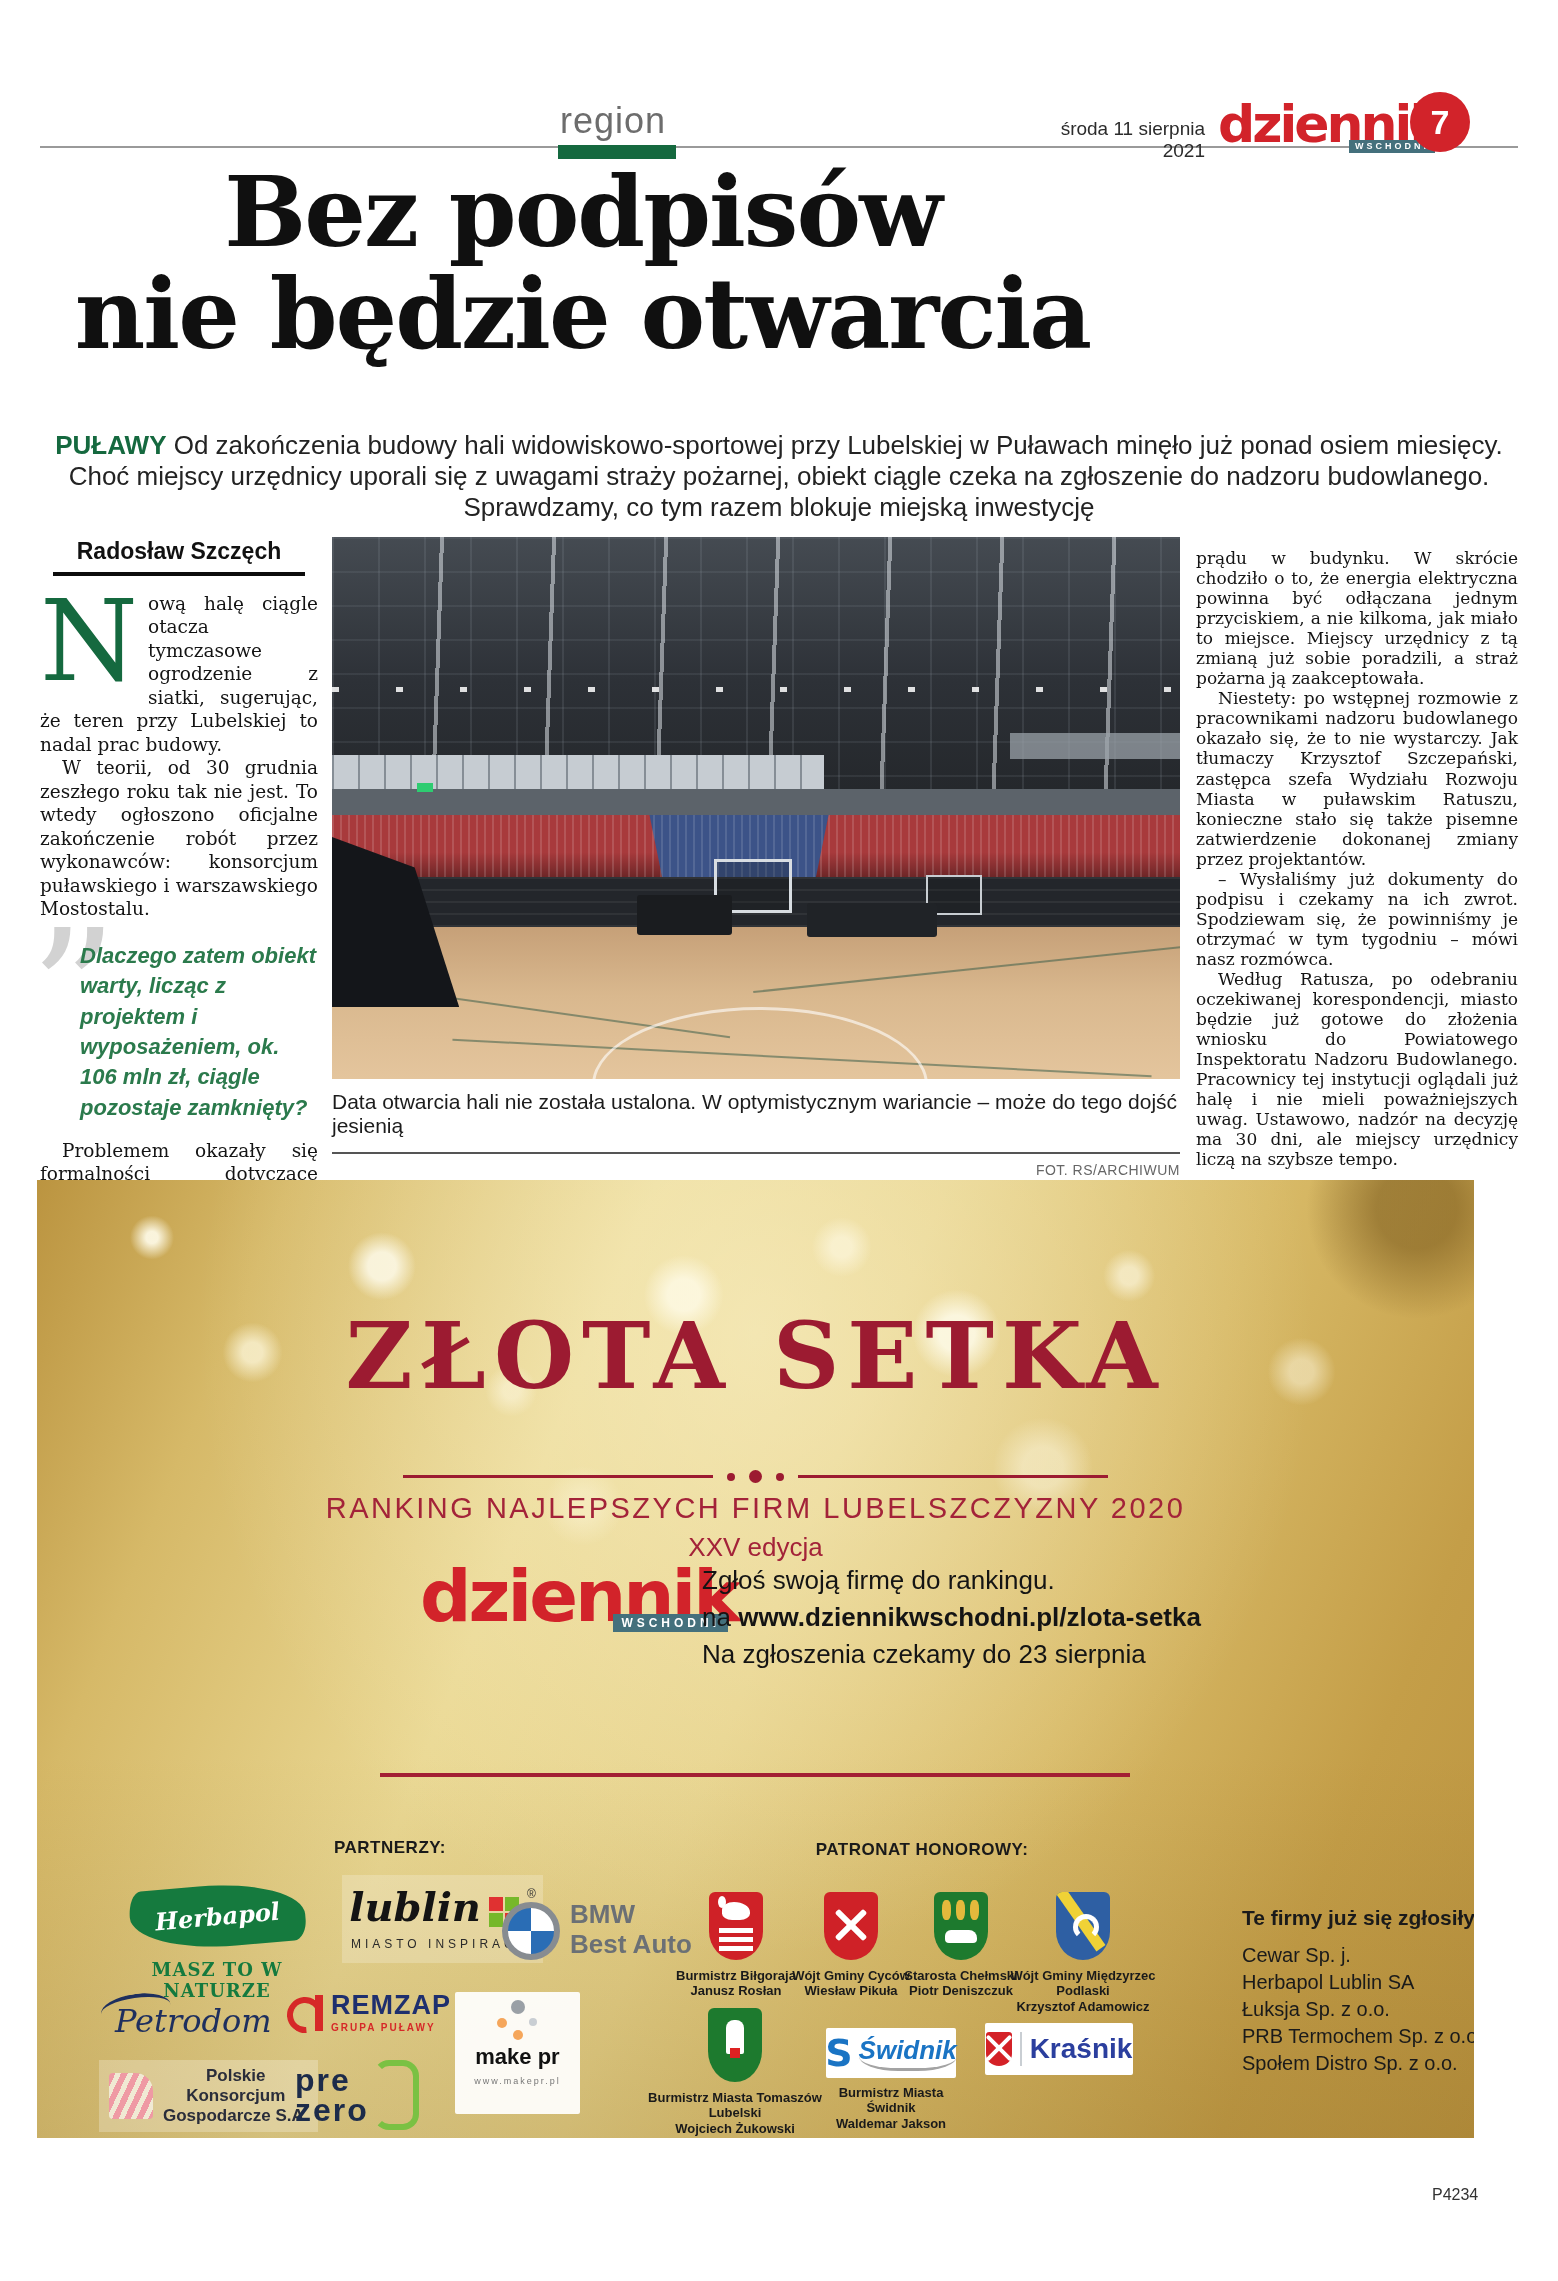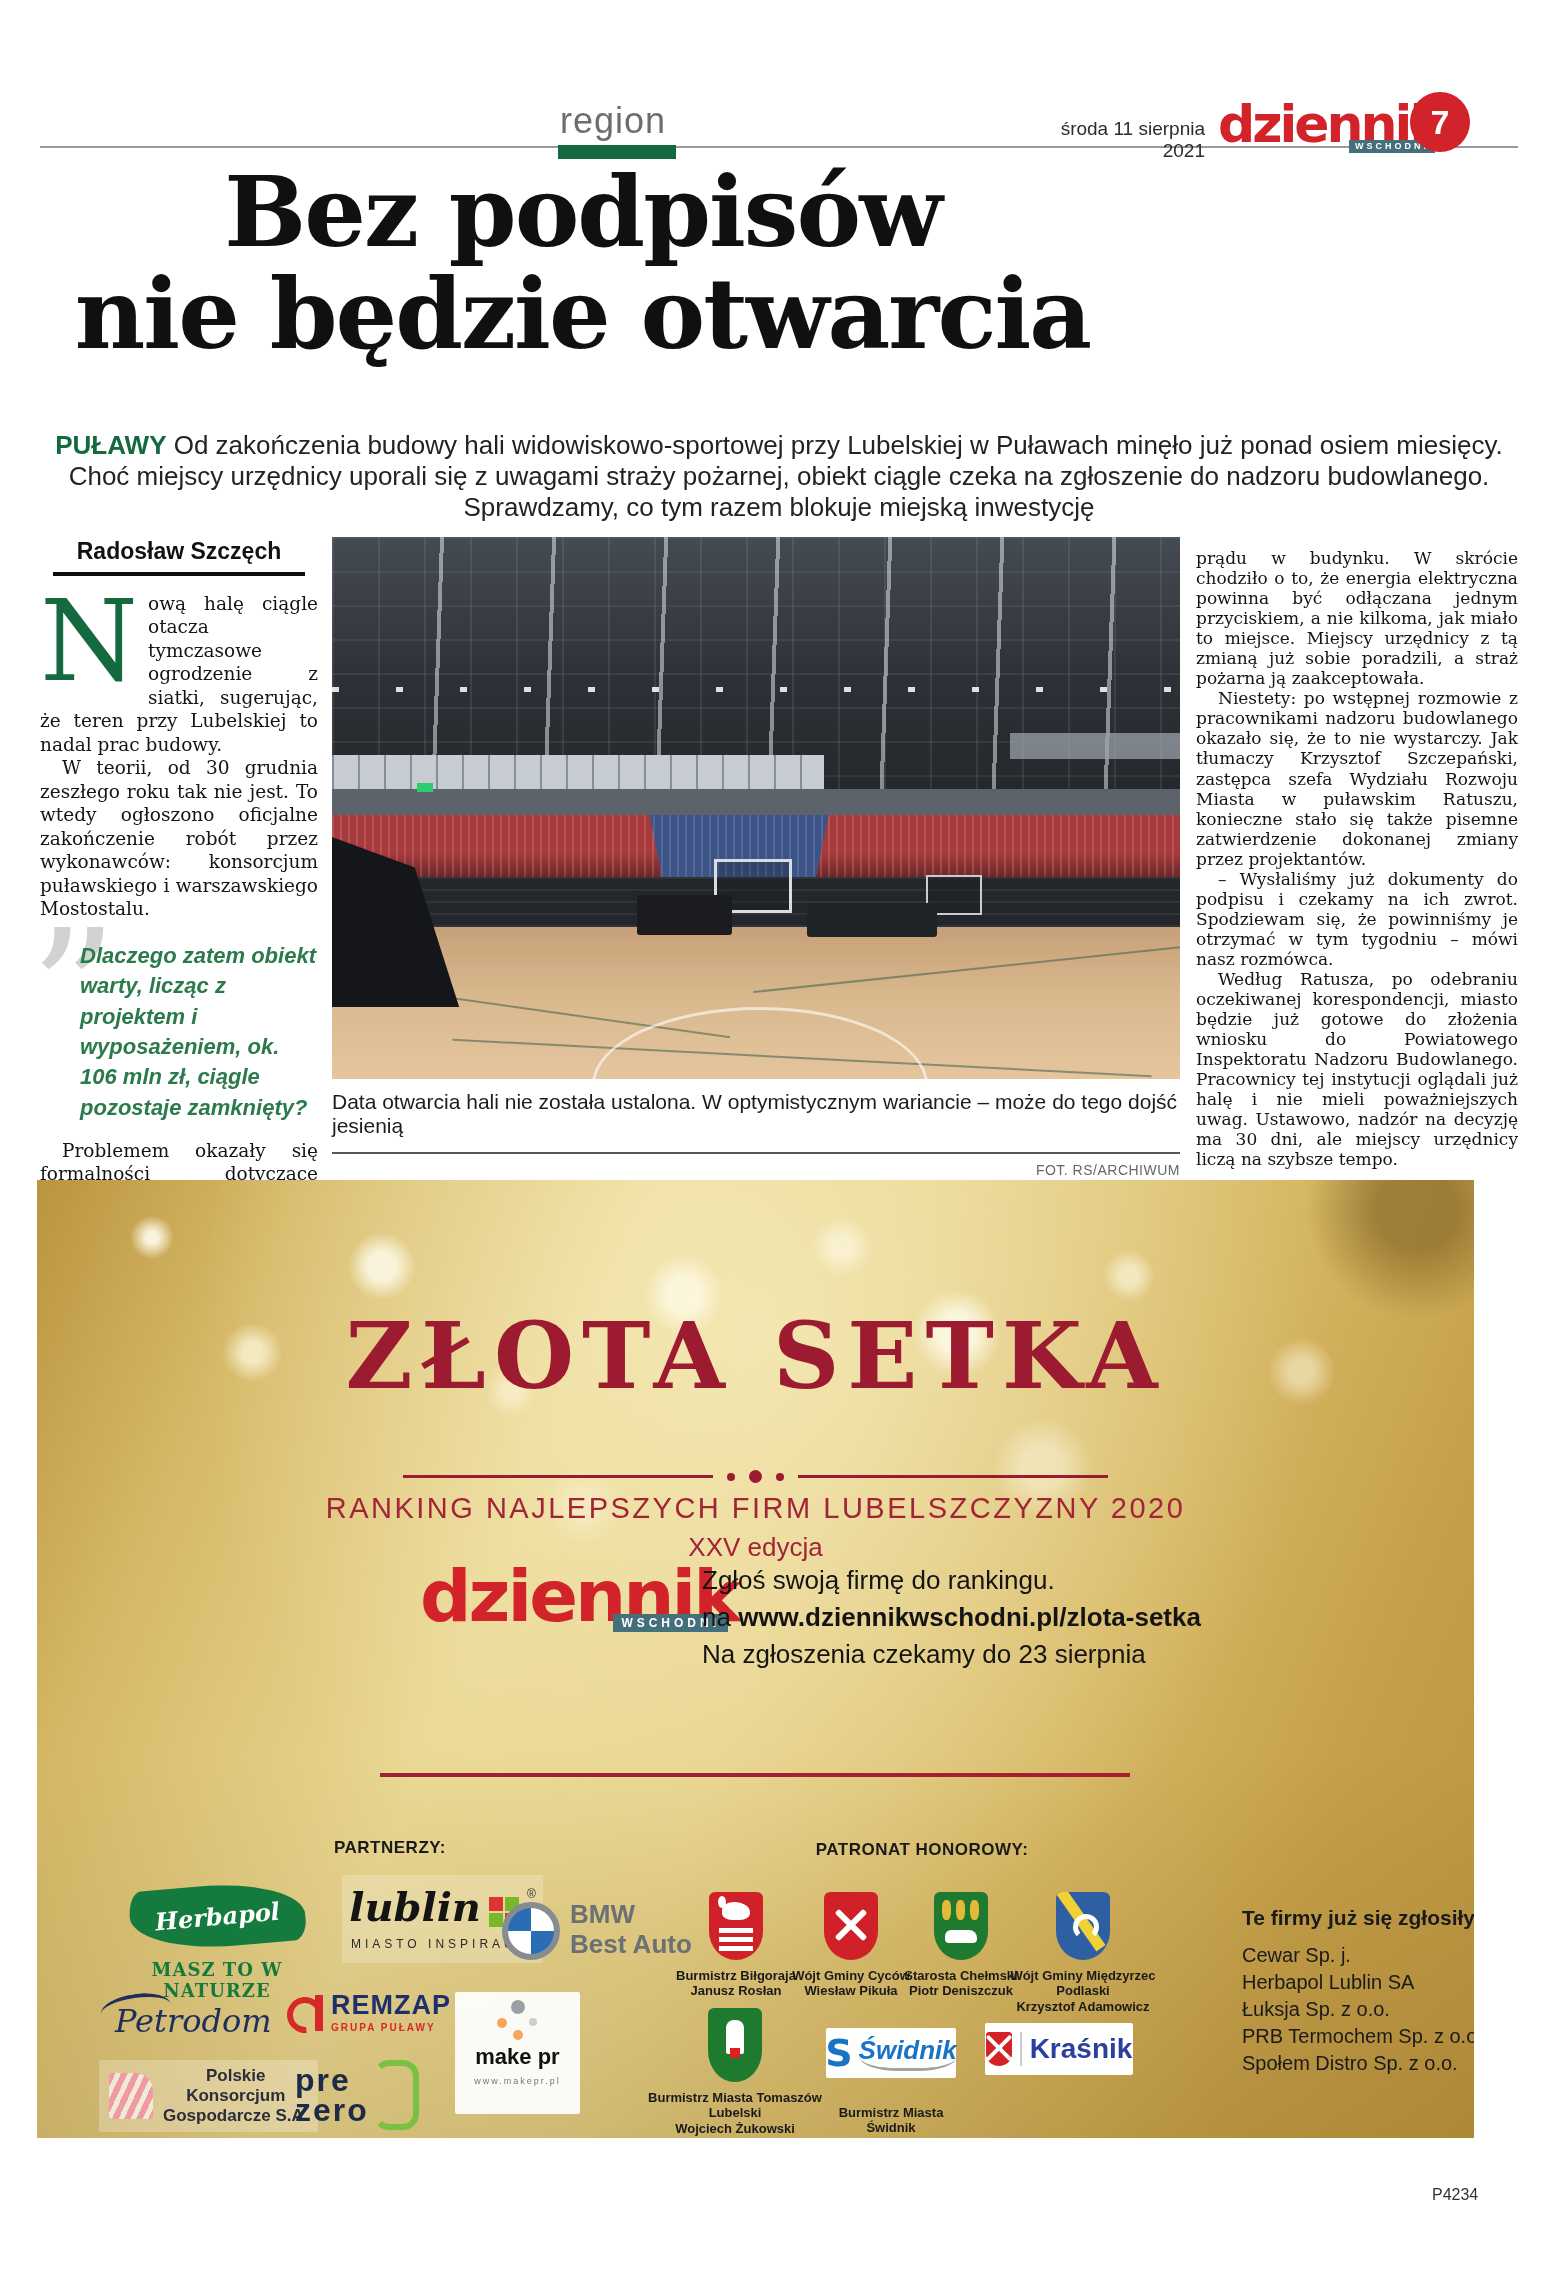--- a/index.html
+++ b/index.html
@@ -416,21 +416,21 @@
       </div>
       <div class="crest-cap">
         <div>Burmistrz Miasta Tomaszów Lubelski</div>
         <div>Wojciech Żukowski</div>
       </div>
     </div>
     <div class="swidnik">
       <span class="sw-s">S</span>
       <span class="sw-name">Świdnik</span>
     </div>
-    <div class="crest-cell" style="left:779px;top:905px;width:150px;margin-top:20px;">
+    <div class="crest-cell" style="left:779px;top:905px;width:150px;">
       <div class="crest-cap" style="margin-top:0;">
         <div>Burmistrz Miasta Świdnik</div>
         <div>Waldemar Jakson</div>
       </div>
     </div>
     <div class="krasnik">
       <span class="kr-shield">
           <span class="xbar x1"></span>
           <span class="xbar x2"></span>
         </span>

